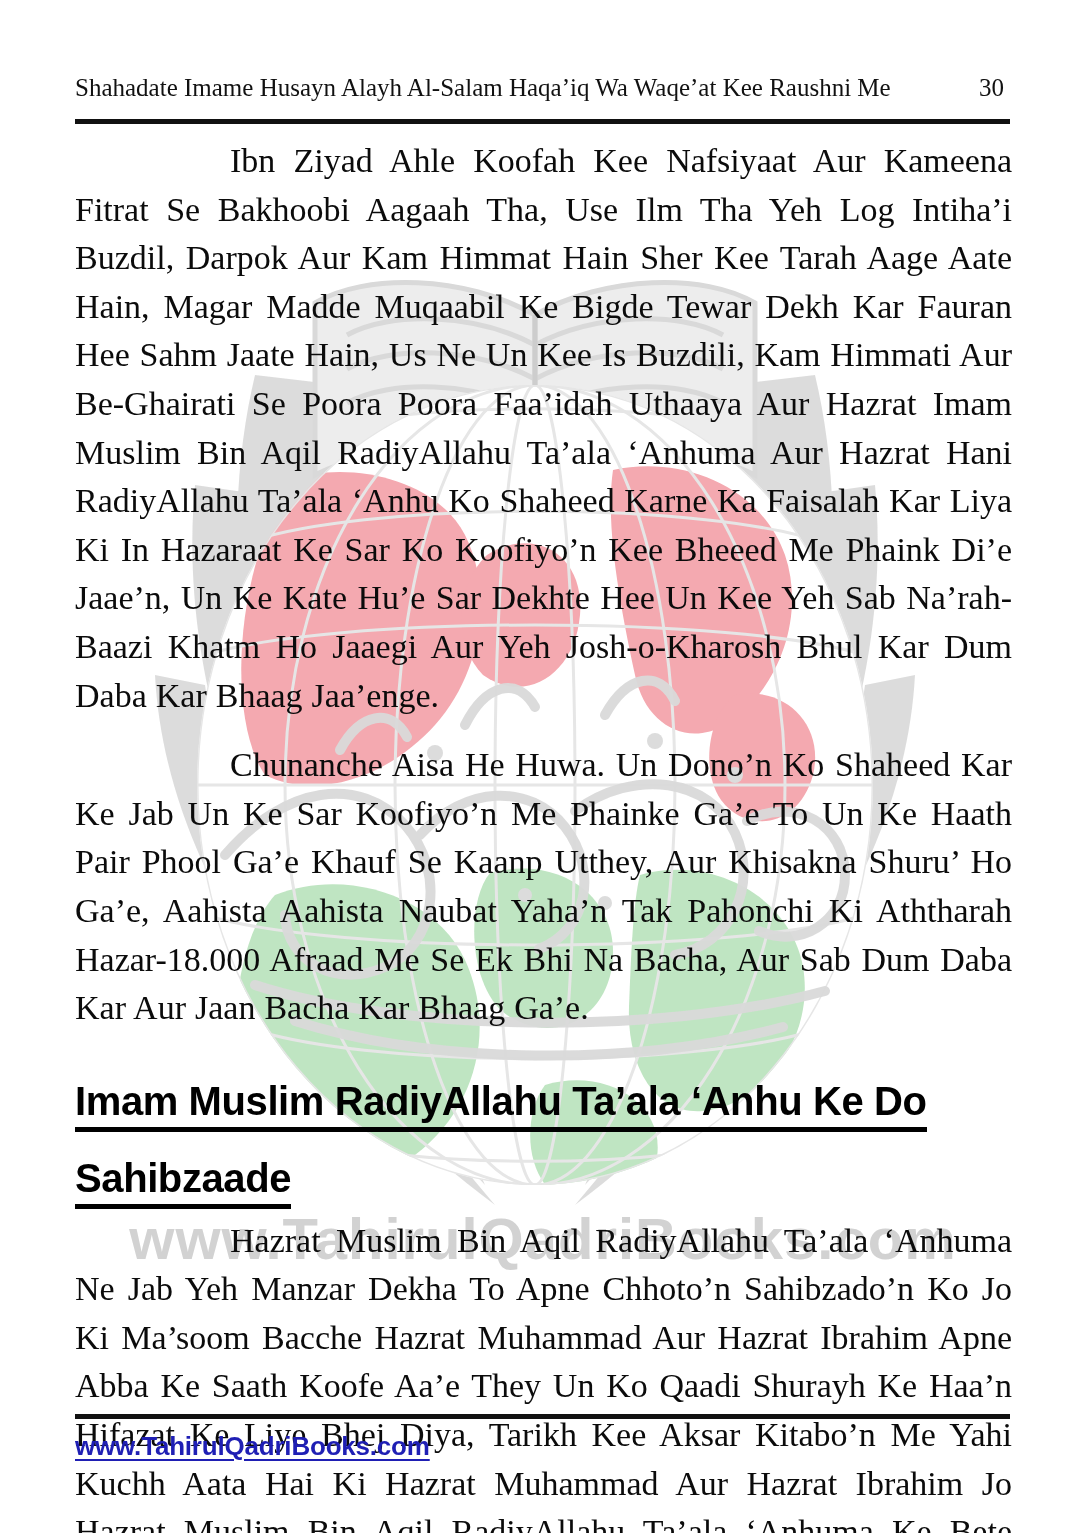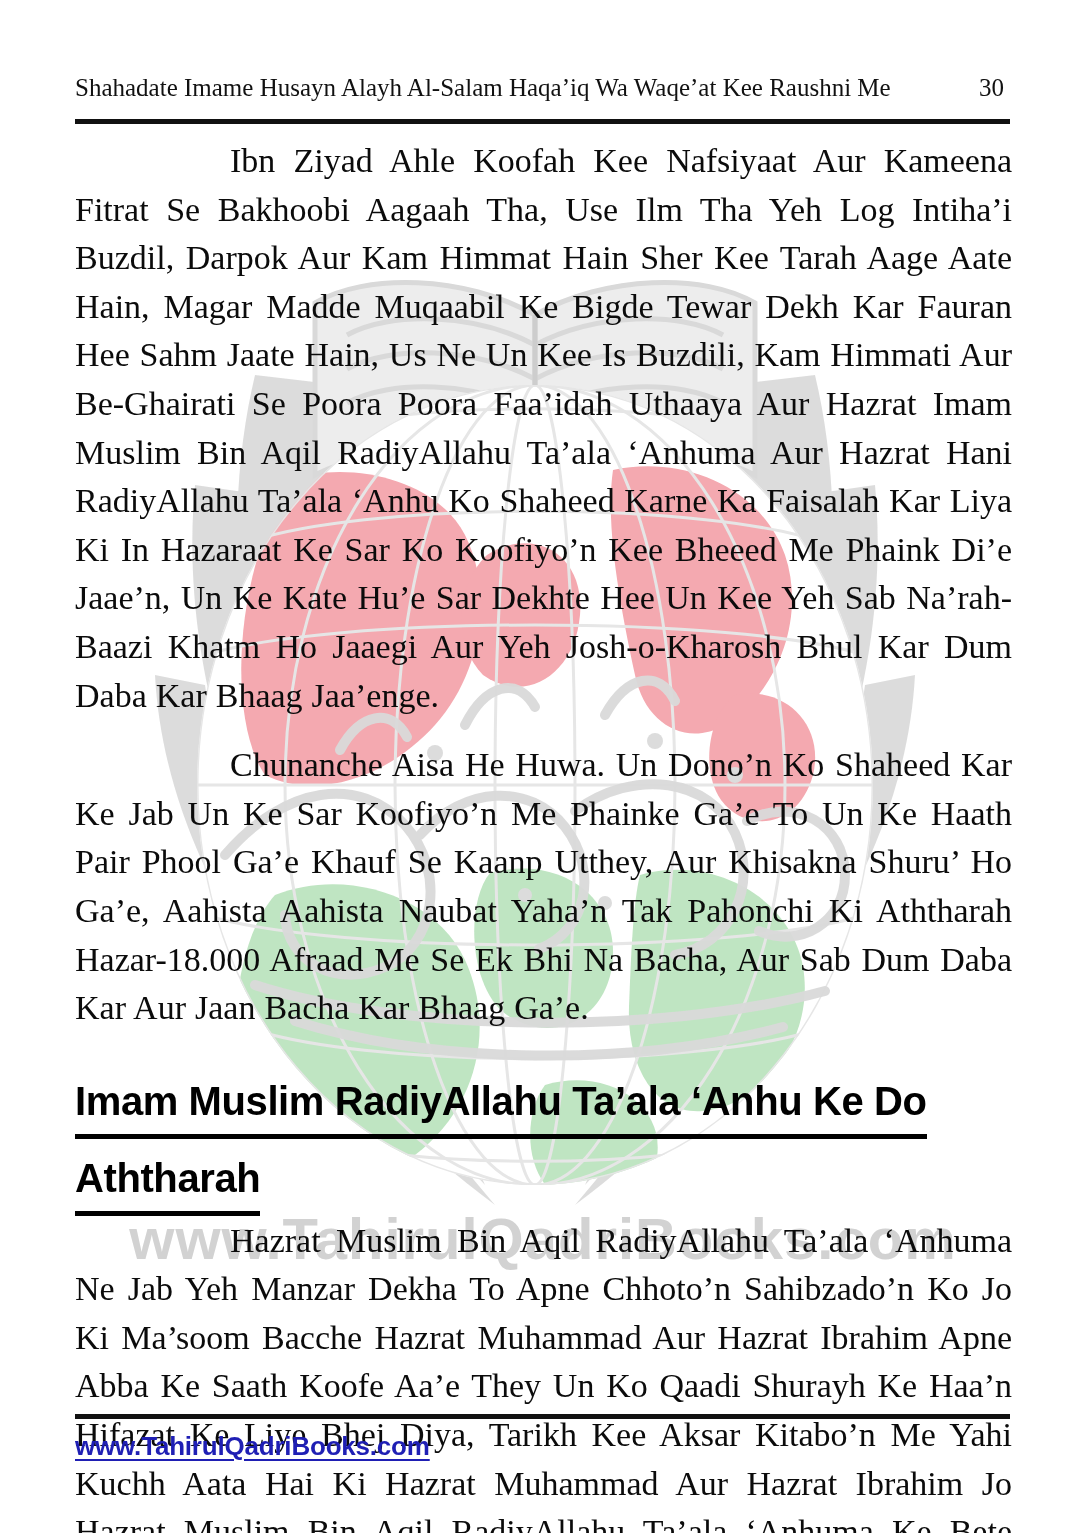--- a/index.html
+++ b/index.html
@@ -108,21 +108,21 @@
     font-family: "Liberation Sans Narrow", "Liberation Sans", "DejaVu Sans", sans-serif;
     font-weight: bold;
     font-size: 40px;
     line-height: 77px;
     color: #000;
     letter-spacing: -0.4px;
   }
   .heading .hl {
     display: inline;
     border-bottom: 5px solid #000;
-    padding-bottom: 11px;
+    padding-bottom: 4px;
     box-decoration-break: clone;
     -webkit-box-decoration-break: clone;
   }
   .heading .hline { display: block; }
 
   
   .rule-bot {
     position: absolute;
     left: 75px;
     top: 1414px;
@@ -252,21 +252,21 @@
     <div class="rule-top"></div>
 
     <div class="body-col">
 
       <p class="para p1">Ibn Ziyad Ahle Koofah Kee Nafsiyaat Aur Kameena Fitrat Se Bakhoobi Aagaah Tha, Use Ilm Tha Yeh Log Intiha’i Buzdil, Darpok Aur Kam Himmat Hain Sher Kee Tarah Aage Aate Hain, Magar Madde Muqaabil Ke Bigde Tewar Dekh Kar Fauran Hee Sahm Jaate Hain, Us Ne Un Kee Is Buzdili, Kam Himmati Aur Be-Ghairati Se Poora Poora Faa’idah Uthaaya Aur Hazrat Imam Muslim Bin Aqil RadiyAllahu Ta’ala ‘Anhuma Aur Hazrat Hani RadiyAllahu Ta’ala ‘Anhu Ko Shaheed Karne Ka Faisalah Kar Liya Ki In Hazaraat Ke Sar Ko Koofiyo’n Kee Bheeed Me Phaink Di’e Jaae’n, Un Ke Kate Hu’e Sar Dekhte Hee Un Kee Yeh Sab Na’rah-Baazi Khatm Ho Jaaegi Aur Yeh Josh-o-Kharosh Bhul Kar Dum Daba Kar Bhaag Jaa’enge.</p>
 
       <p class="para p2">Chunanche Aisa He Huwa. Un Dono’n Ko Shaheed Kar Ke Jab Un Ke Sar Koofiyo’n Me Phainke Ga’e To Un Ke Haath Pair Phool Ga’e Khauf Se Kaanp Utthey, Aur Khisakna Shuru’ Ho Ga’e, Aahista Aahista Naubat Yaha’n Tak  Pahonchi Ki Aththarah Hazar-18.000 Afraad Me Se Ek Bhi Na Bacha, Aur Sab Dum Daba Kar Aur Jaan Bacha Kar Bhaag Ga’e.</p>
 
       <div class="heading">
         <span class="hline"><span class="hl">Imam Muslim RadiyAllahu Ta’ala ‘Anhu Ke Do</span></span>
-        <span class="hline"><span class="hl">Aththarah</span></span>
+        <span class="hline"><span class="hl">Sahibzaade</span></span>
       </div>
 
       <p class="para p3">Hazrat Muslim Bin Aqil RadiyAllahu Ta’ala ‘Anhuma Ne Jab Yeh Manzar Dekha To Apne Chhoto’n Sahibzado’n Ko Jo Ki Ma’soom Bacche Hazrat Muhammad Aur Hazrat Ibrahim Apne Abba Ke Saath Koofe Aa’e They Un Ko Qaadi Shurayh Ke Haa’n Hifazat Ke Liye Bhej Diya, Tarikh Kee Aksar Kitabo’n Me Yahi Kuchh Aata Hai Ki Hazrat Muhammad Aur Hazrat Ibrahim Jo Hazrat Muslim Bin Aqil RadiyAllahu Ta’ala ‘Anhuma Ke Bete They Aur Ma’soom They, Un Ko Hazrat Muslim Bin Aqil RadiyAllahu Ta’ala ‘Anhuma Kee Shahadat Ke Baa’d Shaheed Kar Diya Gaya Tha Lekin “Rawdat-ush-Shuhda” Me Mulla Husayn Kashifi Ne Is Waqi’a Ko Yun Bayan Kiya Hai Ki Hazrat Muslim Bin Aqil RadiyAllahu Ta’ala ‘Anhuma Ne</p>
     </div>
 
     <div class="rule-bot"></div>
 
     <a class="footer-link" href="#">www.TahirulQadriBooks.com</a>
   </div>
 </div>

